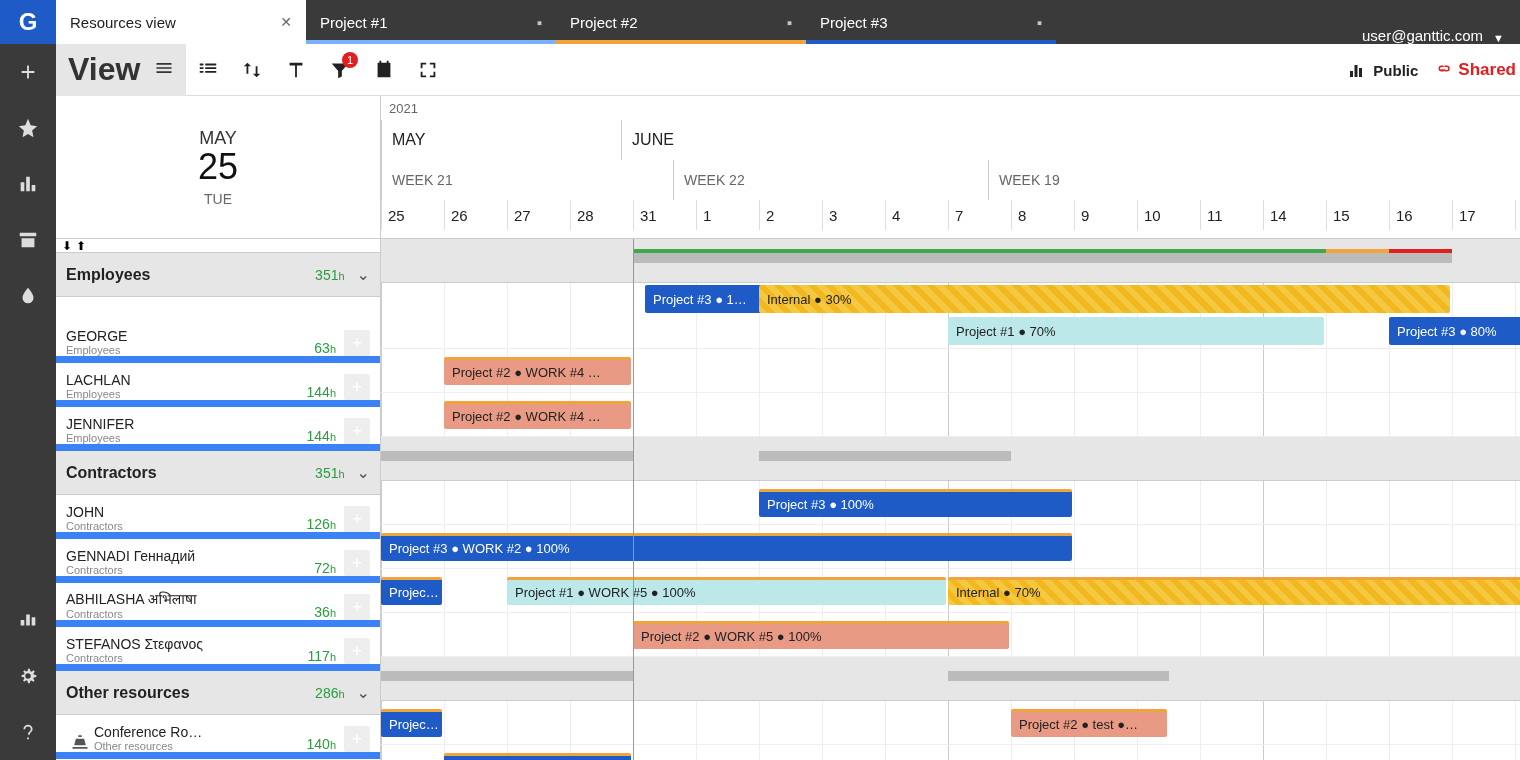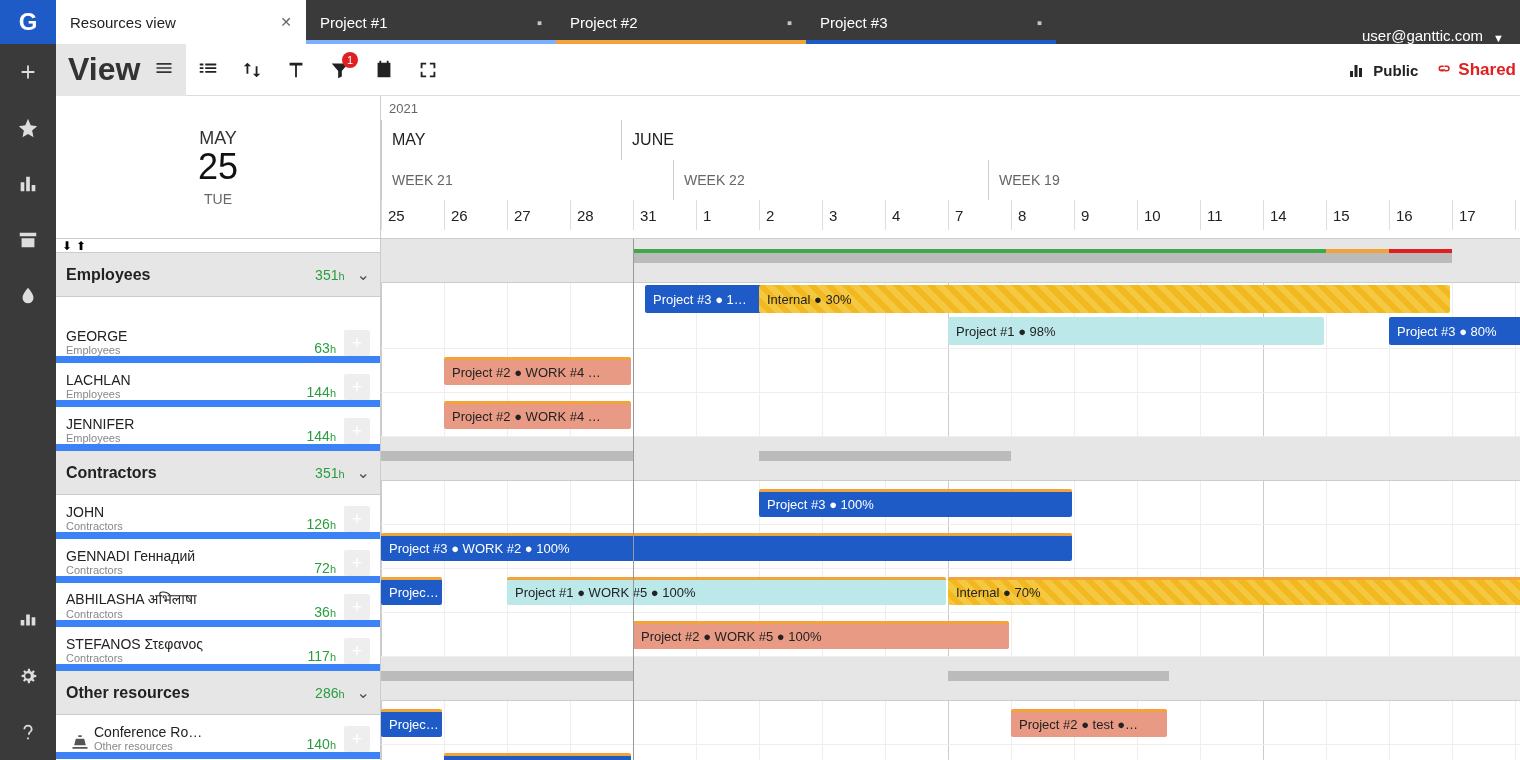--- a/index.html
+++ b/index.html
@@ -379,21 +379,21 @@
           <div class="tl-rows" id="tl-rows">
               <div class="tl-row group">
                 <div class="util-bar " style="left: 252px; width: 819px; top: 14px;"></div>
                 <div class="util-bar green" style="left: 252px; width: 693px; top: 10px;"></div>
                 <div class="util-bar orange" style="left: 945px; width: 63px; top: 10px;"></div>
                 <div class="util-bar red" style="left: 1008px; width: 63px; top: 10px;"></div>
               </div>
               <div class="tl-row tall">
                 <div class="task blue" style="left: 252px; width: 124px; top: 2px; margin-left: 12px;">Project #3 ● 1…</div>
                 <div class="task yellow" style="left: 378px; width: 691px; top: 2px;">Internal ● 30%</div>
-                <div class="task cyan" style="left: 567px; width: 376px; top: 34px;">Project #1 ● 98%</div>
+                <div class="task cyan" style="left: 567px; width: 376px; top: 34px;">Project #1 ● 70%</div>
                 <div class="task blue" style="left: 1008px; width: 187px; top: 34px;">Project #3 ● 80%</div>
               </div>
               <div class="tl-row">
                 <div class="task salmon tbar" style="left: 63px; width: 187px; top: 8px;">Project #2 ● WORK #4 …</div>
               </div>
               <div class="tl-row">
                 <div class="task salmon tbar" style="left: 63px; width: 187px; top: 8px;">Project #2 ● WORK #4 …</div>
               </div>
               <div class="tl-row group">
                 <div class="util-bar " style="left: 0px; width: 252px; top: 14px;"></div>

